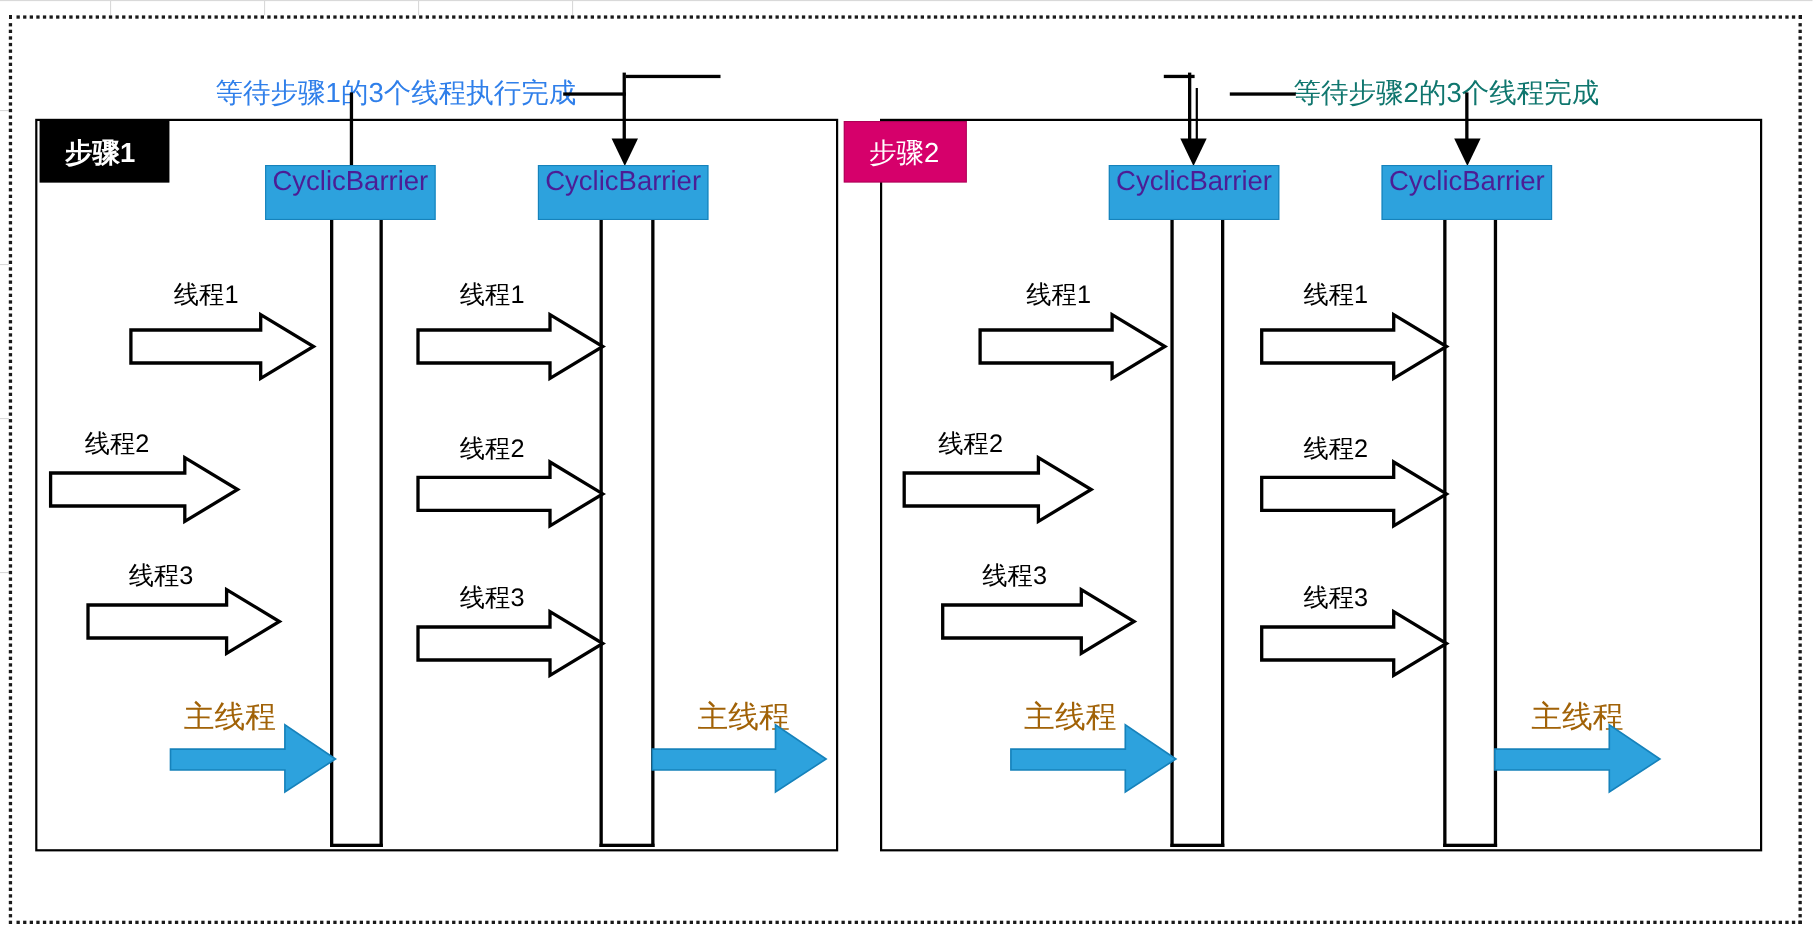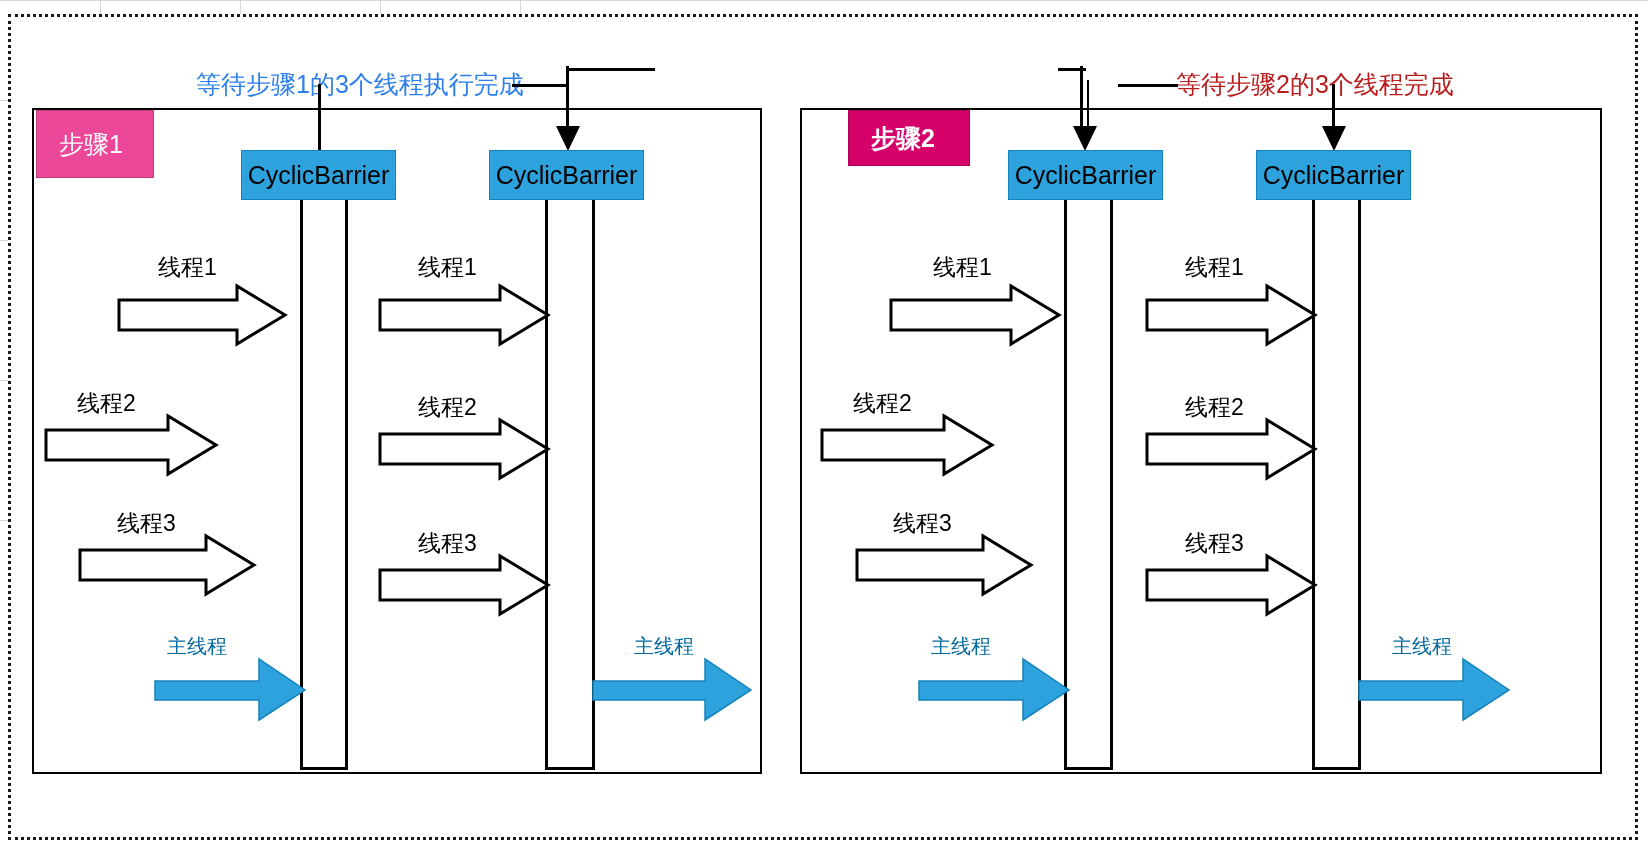--- a/index.html
+++ b/index.html
@@ -45,24 +45,24 @@
     color: #ffffff;
     font-size: 25px;
     box-sizing: border-box;
     padding-left: 22px;
     border: 1px solid rgba(0,0,0,0.18);
   }
   .cb-box {
     position: absolute;
     background: #2DA2DD;
     border: 1px solid #1682bb;
-    color: #000000;
+    color: #4c1d95;
     font-size: 25px;
     display: flex;
-    align-items: center;
+    align-items: flex-start;
     justify-content: center;
     box-sizing: border-box;
     letter-spacing: 0px;
   }
   .bar {
     position: absolute;
     background: #000000;
     width: 3px;
   }
   .bar-bottom {
@@ -72,33 +72,33 @@
   }
 
   .thread-label {
     position: absolute;
     color: #000000;
     font-size: 23px;
     white-space: nowrap;
   }
   .main-label {
     position: absolute;
-    color: #0369a1;
-    font-size: 20px;
+    color: #a16207;
+    font-size: 28px;
     white-space: nowrap;
     text-align: right;
   }
   .anno {
     position: absolute;
     font-size: 25px;
     white-space: nowrap;
   }
   .anno.blue  { color: #2F7FEA; }
   .anno.red   { color: #FF2222; }
-  .anno.green { color: #b91c1c; }
+  .anno.green { color: #0f766e; }
 
   .line-h {
     position: absolute;
     background: #000000;
     height: 3px;
   }
   .line-v {
     position: absolute;
     background: #000000;
     width: 3px;
@@ -149,21 +149,21 @@
     <polygon class="arrowhead" points="2,0 26,0 14,25"></polygon>
   </svg>
 
   <div class="line-v" style="left:1332px; top:84px; height:50px;"></div>
   <svg class="shape" style="left:1320px; top:126px; width:28px; height:26px;" viewBox="0 0 28 26">
     <polygon class="arrowhead" points="2,0 26,0 14,25"></polygon>
   </svg>
 
   <div class="panel" style="left:32px; top:108px; width:730px; height:666px;"></div>
 
-  <div class="step-badge" style="left:36px; top:110px; width:118px; height:68px; background:#ec4899;">
+  <div class="step-badge" style="left:36px; top:110px; width:118px; height:56px; background:#000000;font-weight:bold;">
     <span>步骤1</span>
   </div>
 
   <div class="cb-box" style="left:241px; top:150px; width:155px; height:50px;">
     <span>CyclicBarrier</span>
   </div>
   <div class="bar" style="left:300px; top:200px; height:570px;"></div>
   <div class="bar" style="left:345px; top:200px; height:570px;"></div>
   <div class="bar-bottom" style="left:300px; top:767px; width:48px;"></div>
 
@@ -209,21 +209,21 @@
     <polygon class="hollow-arrow" points="2,16 122,16 122,2 170,31 122,60 122,46 2,46"></polygon>
   </svg>
 
   <div class="main-label" style="left:634px; top:633px;">主线程</div>
   <svg class="shape" style="left:593px; top:659px; width:160px; height:62px;" viewBox="0 0 160 62">
     <polygon class="blue-arrow" points="0,22 112,22 112,0 158,31 112,61 112,41 0,41"></polygon>
   </svg>
 
   <div class="panel" style="left:800px; top:108px; width:802px; height:666px;"></div>
 
-  <div class="step-badge" style="left:848px; top:110px; width:122px; height:56px; background:#D6006B;font-weight:bold;">
+  <div class="step-badge" style="left:767px; top:110px; width:112px; height:56px; background:#D6006B;">
     <span>步骤2</span>
   </div>
 
   <div class="cb-box" style="left:1008px; top:150px; width:155px; height:50px;">
     <span>CyclicBarrier</span>
   </div>
   <div class="bar" style="left:1064px; top:200px; height:570px;"></div>
   <div class="bar" style="left:1110px; top:200px; height:570px;"></div>
   <div class="bar-bottom" style="left:1064px; top:767px; width:49px;"></div>
 

